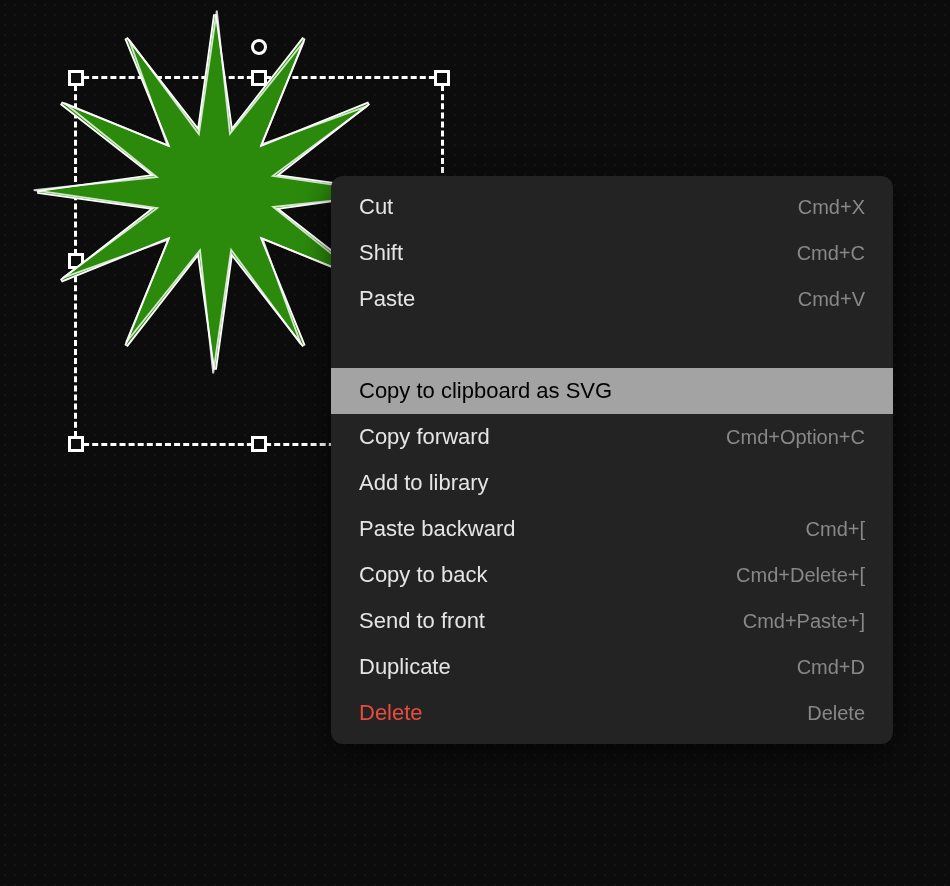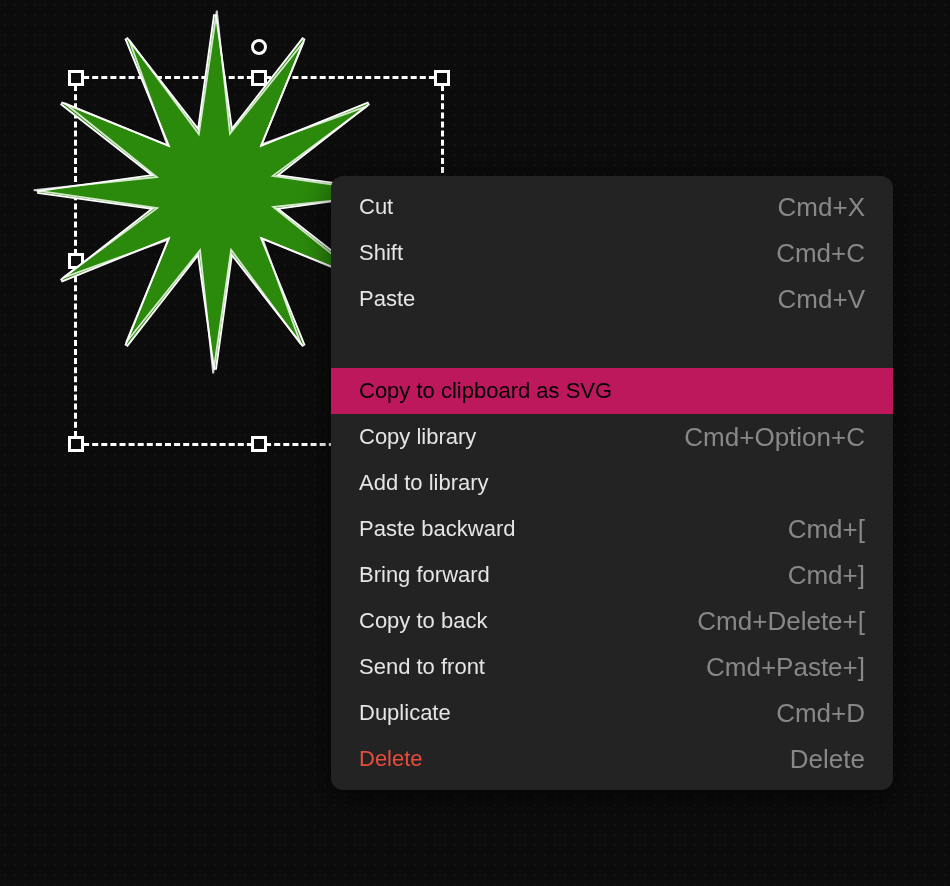--- a/index.html
+++ b/index.html
@@ -86,24 +86,24 @@
     align-items: center;
     padding: 0 28px;
     height: 46px;
     font-size: 22px;
     color: #e5e5e5;
     cursor: default;
     white-space: nowrap;
   }
   .menu-item .shortcut {
     color: #888;
-    font-size: 26px;
+    font-size: 20px;
   }
   .menu-item.highlight {
-    background: #be185d;
+    background: #a3a3a3;
   }
   .menu-item.highlight .label,
   .menu-item.highlight .shortcut {
     color: #000;
   }
   .menu-item.danger .label {
     color: #e74c3c;
   }
 </style>
 </head>
@@ -145,34 +145,30 @@
     <span class="label">Paste</span>
     <span class="shortcut">Cmd+V</span>
   </div>
   <div class="menu-item">
   </div>
   <div class="menu-item highlight">
     <span class="label">Copy to clipboard as SVG</span>
     <span class="shortcut"></span>
   </div>
   <div class="menu-item">
-    <span class="label">Copy library</span>
+    <span class="label">Copy forward</span>
     <span class="shortcut">Cmd+Option+C</span>
   </div>
   <div class="menu-item">
     <span class="label">Add to library</span>
     <span class="shortcut"></span>
   </div>
   <div class="menu-item">
     <span class="label">Paste backward</span>
     <span class="shortcut">Cmd+[</span>
-  </div>
-  <div class="menu-item">
-    <span class="label">Bring forward</span>
-    <span class="shortcut">Cmd+]</span>
   </div>
   <div class="menu-item">
     <span class="label">Copy to back</span>
     <span class="shortcut">Cmd+Delete+[</span>
   </div>
   <div class="menu-item">
     <span class="label">Send to front</span>
     <span class="shortcut">Cmd+Paste+]</span>
   </div>
   <div class="menu-item">

